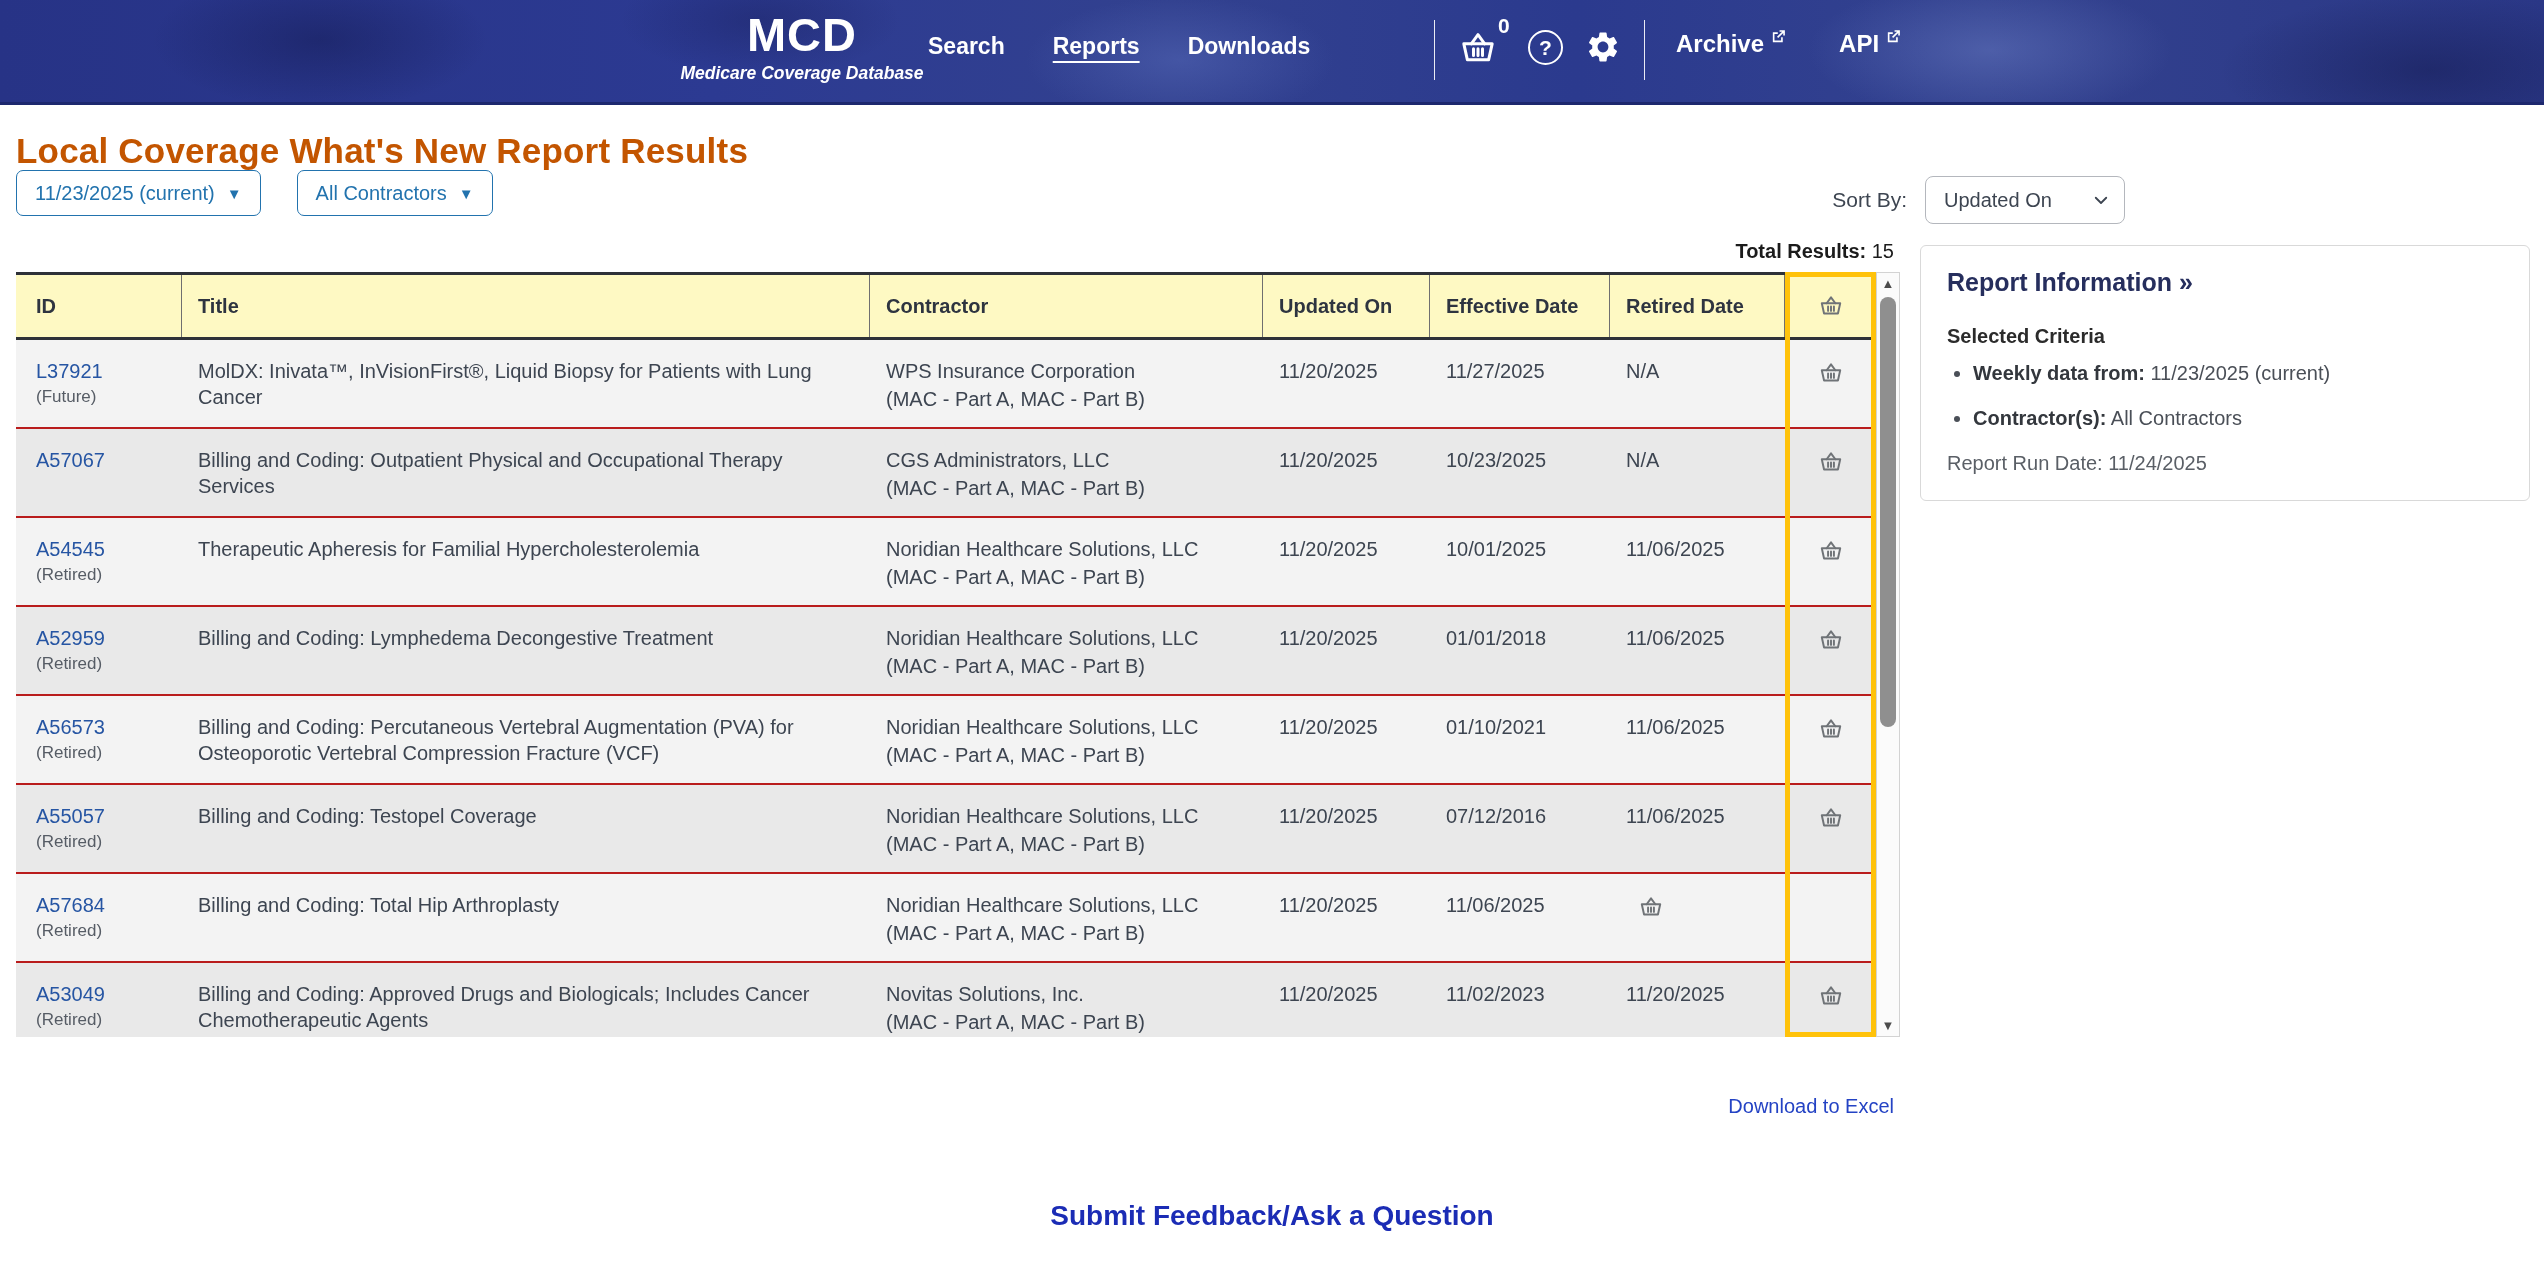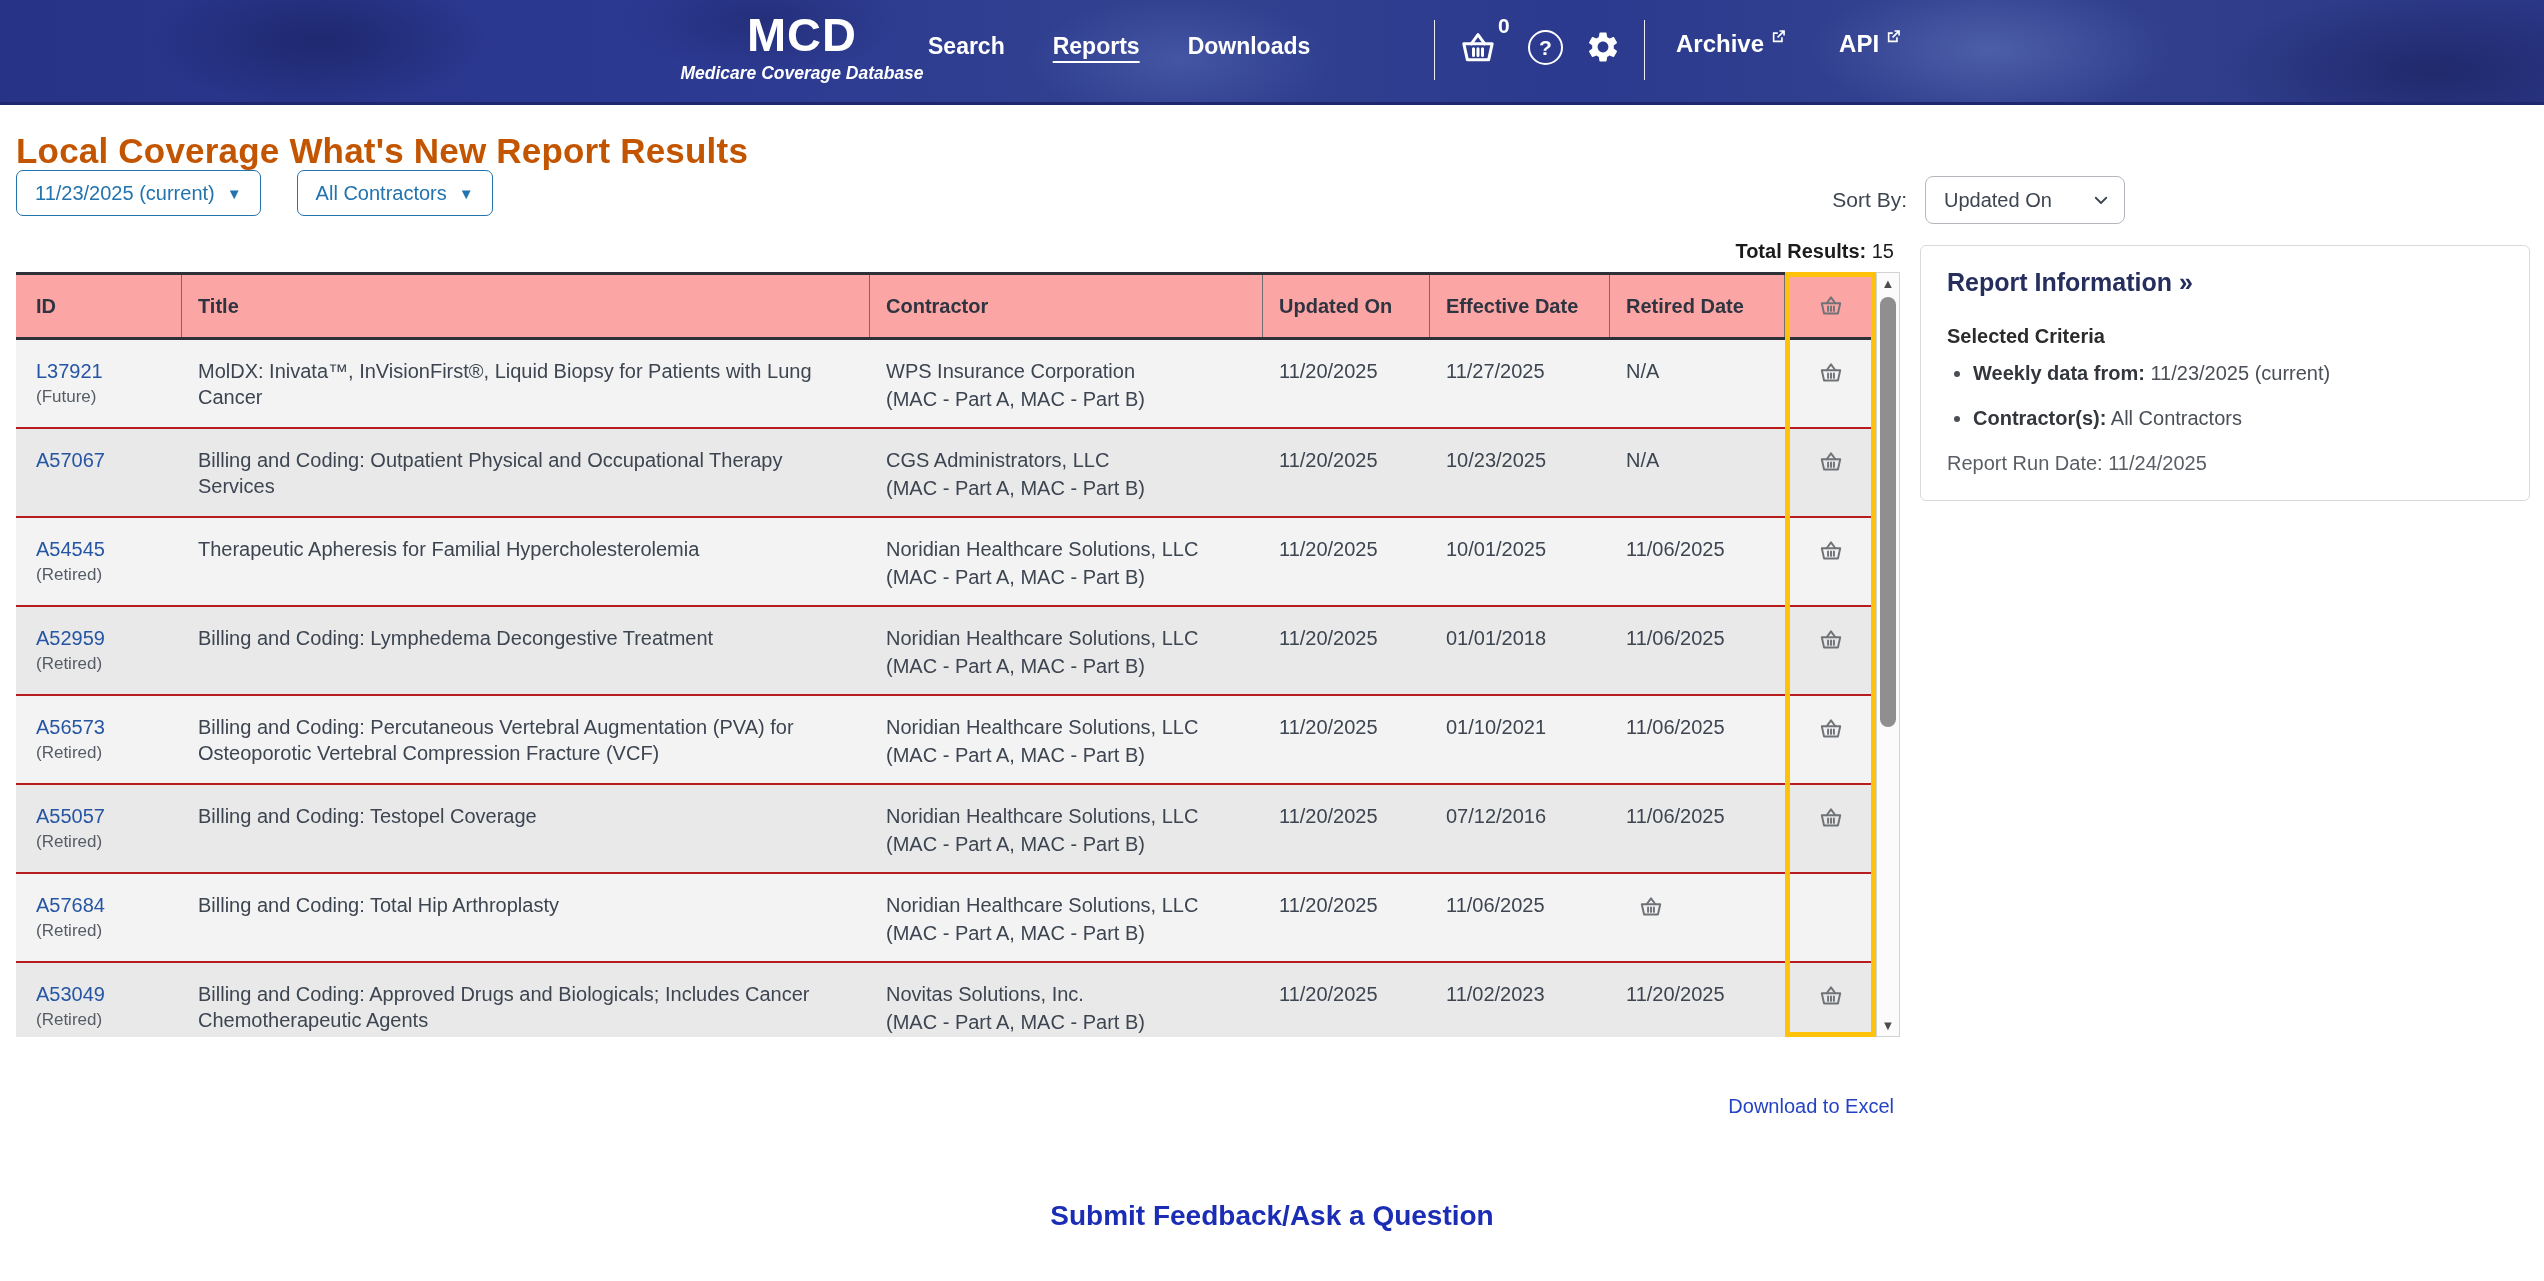--- a/index.html
+++ b/index.html
@@ -43,21 +43,21 @@
   .sortby-label{font-size:21px;color:#3d4551;}
   .sort-select{width:166px;height:46px;border:1.5px solid #b4b7bd;border-radius:8px;background:#fff;
     display:flex;align-items:center;justify-content:space-between;padding:0 14px 0 18px;cursor:pointer;}
   .sort-select .val{font-size:20px;color:#3d4551;}
 
   .totals{position:absolute;left:16px;top:240px;width:1878px;text-align:right;font-size:20px;color:#1b1b1b;}
   .totals b{font-weight:700;}
 
   
   .table-wrap{position:absolute;left:16px;top:272px;width:1860px;height:765px;overflow:hidden;background:#fff;}
-  .thead{display:flex;height:68px;background:#fca5a5;border-top:3px solid #2e3138;border-bottom:3px solid #2e3138;box-sizing:border-box;}
+  .thead{display:flex;height:68px;background:#fef9c3;border-top:3px solid #2e3138;border-bottom:3px solid #2e3138;box-sizing:border-box;}
   .th{display:flex;align-items:center;font-size:20px;font-weight:600;color:#2e3440;box-sizing:border-box;
     border-right:1px solid #6f6f6f;padding-left:16px;}
   .th:last-child{border-right:none;}
   .trow{display:flex;min-height:89px;border-bottom:2px solid #b91c1c;box-sizing:border-box;}
   .trow:nth-child(odd){background:#f3f3f3;}
   .trow:nth-child(even){background:#e9e9e9;}
   .cell{box-sizing:border-box;padding:18px 16px 10px 16px;font-size:20px;color:#3d4551;line-height:26px;}
   .c-id{width:166px;padding-left:20px;}
   .c-title{width:688px;}
   .c-contractor{width:393px;}

